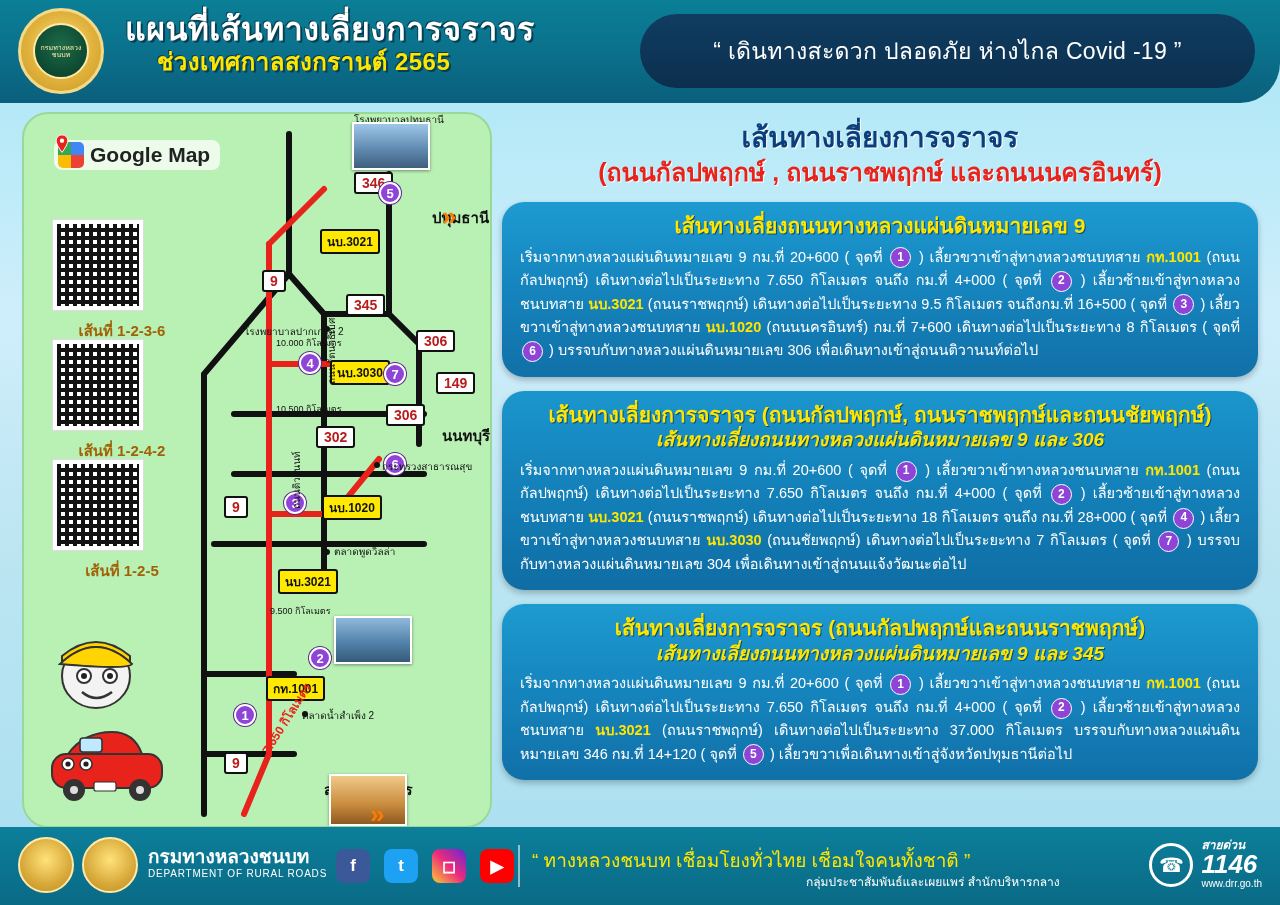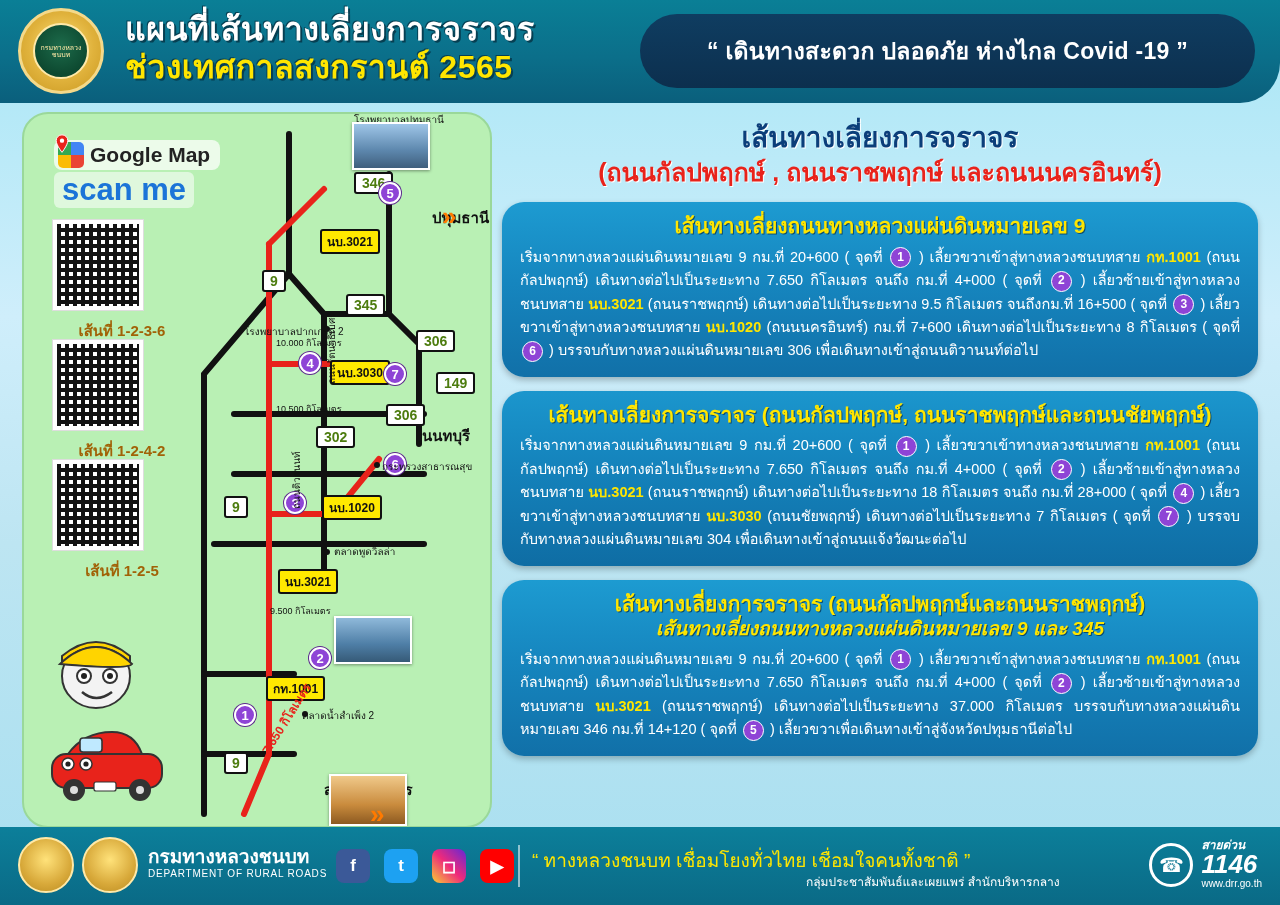--- a/index.html
+++ b/index.html
@@ -29,30 +29,30 @@
     color:#ffeaa7;font-size:7px;line-height:1.05;text-align:center;
     display:flex;align-items:center;justify-content:center;padding:3px;
   }
   .title-block{position:absolute;left:125px;top:9px;}
   .title-1{
     font-size:32px;font-weight:bold;color:#ffffff;letter-spacing:.5px;
     text-shadow:2px 2px 0 #063f52, -1px -1px 0 #063f52;
     line-height:1.25;white-space:nowrap;
   }
   .title-2{
-    font-size:32px;font-weight:bold;color:#ffe600;letter-spacing:.5px;
+    font-size:24px;font-weight:bold;color:#ffe600;letter-spacing:.5px;
     text-shadow:2px 2px 0 #063f52, -1px -1px 0 #063f52;
-    line-height:1.25;white-space:nowrap;margin-top:-2px;
+    line-height:1.25;white-space:nowrap;margin-top:-2px;margin-left:32px;
   }
   .header-pill{
     position:absolute;left:640px;top:14px;width:615px;height:74px;
     background:linear-gradient(180deg,#0f3d61 0%, #0c2f4e 100%);
     border-radius:37px;display:flex;align-items:center;justify-content:center;
   }
-  .header-pill span{color:#ffffff;font-size:23px;font-weight:bold;letter-spacing:.3px;}
+  .header-pill span{color:#ffffff;font-size:23px;font-weight:normal;letter-spacing:.3px;}
 
   
   .map-panel{
     position:absolute;left:22px;top:112px;width:470px;height:716px;
     background:#b9f0b4;border-radius:26px;border:2px solid #9ad89a;box-sizing:border-box;
     overflow:hidden;
   }
   .gmap-badge{
     position:absolute;left:30px;top:26px;display:flex;align-items:center;gap:6px;
     background:rgba(255,255,255,.72);border-radius:8px;padding:2px 10px 2px 4px;
@@ -83,21 +83,21 @@
   .qr3{left:28px;top:345px;}
   .qrcap{position:absolute;left:38px;width:120px;text-align:center;font-size:15px;color:#a16207;font-weight:bold;}
   .qrcap1{top:205px;} .qrcap2{top:325px;} .qrcap3{top:445px;}
 
   
   .map-canvas{position:absolute;left:150px;top:0;width:320px;height:716px;}
   .mapsvg{position:absolute;left:0;top:0;}
 
   .rd-shield{
     position:absolute;background:#ffffff;border:2px solid #111;border-radius:3px;
-    font-size:14px;font-weight:bold;color:#4d7c0f;text-align:center;padding:1px 6px;box-sizing:border-box;
+    font-size:14px;font-weight:bold;color:#b91c1c;text-align:center;padding:1px 6px;box-sizing:border-box;
   }
   .rd-yellow{
     position:absolute;background:#ffe900;border:2px solid #111;border-radius:3px;
     font-size:12px;font-weight:bold;color:#111;text-align:center;padding:1px 5px;box-sizing:border-box;
   }
   .node{
     position:absolute;width:22px;height:22px;border-radius:50%;
     background:#8e44d6;border:2px solid #fff;box-sizing:border-box;
     color:#fff;font-size:13px;font-weight:bold;display:flex;align-items:center;justify-content:center;
     box-shadow:0 0 0 1px #5b2a8c;
@@ -204,21 +204,20 @@
 <div class="map-panel">
 
   <div class="gmap-badge">
     <div class="gmap-icon"></div>
     <div class="gmap-label">Google Map</div>
   </div>
   <svg class="pin" viewBox="0 0 24 24">
     <path d="M12 1c-4 0-7 3-7 7 0 5 7 14 7 14s7-9 7-14c0-4-3-7-7-7z" fill="#e8231b" stroke="#fff" stroke-width="1.2"></path>
     <circle cx="12" cy="8" r="2.6" fill="#fff"></circle>
   </svg>
-  <div class="scanme">scan me</div>
 
   <div class="qr qr1">
       <div class="qrimg"></div>
     </div>
   <div class="qrcap qrcap1">เส้นที่ 1-2-3-6</div>
   <div class="qr qr2">
       <div class="qrimg"></div>
     </div>
   <div class="qrcap qrcap2">เส้นที่ 1-2-4-2</div>
   <div class="qr qr3">
@@ -296,21 +295,21 @@
 
     <div class="node" style="left:60px;top:590px;">1</div>
     <div class="node" style="left:135px;top:533px;">2</div>
     <div class="node" style="left:110px;top:378px;">3</div>
     <div class="node" style="left:125px;top:238px;">4</div>
     <div class="node" style="left:205px;top:68px;">5</div>
     <div class="node" style="left:210px;top:339px;">6</div>
     <div class="node" style="left:210px;top:249px;">7</div>
 
     <div class="maplabel" style="left:258px;top:92px;">ปทุมธานี</div>
-    <div class="maplabel" style="left:248px;top:310px;">นนทบุรี</div>
+    <div class="maplabel" style="left:248px;top:310px;padding-left:20px;">นนทบุรี</div>
     <div class="maplabel" style="left:150px;top:664px;">สมุทรปราการ</div>
     <div class="maplabel sm" style="left:180px;top:-2px;">โรงพยาบาลปทุมธานี</div>
     <div class="maplabel sm" style="left:70px;top:210px;">โรงพยาบาลปากเกร็ด 2</div>
     <div class="maplabel sm" style="left:208px;top:345px;">กระทรวงสาธารณสุข</div>
     <div class="maplabel sm" style="left:160px;top:430px;">ตลาดพูดวิลล่า</div>
     <div class="maplabel sm" style="left:128px;top:594px;">ตลาดน้ำสำเพ็ง 2</div>
     <div class="maplabel sm" style="left:150px;top:270px;transform:rotate(-90deg);transform-origin:left top;">ถนนรัตนาธิเบศร์</div>
     <div class="maplabel sm" style="left:115px;top:395px;transform:rotate(-90deg);transform-origin:left top;">ถนนติวานนท์</div>
 
     <div class="dot" style="left:150px;top:212px;"></div>
@@ -337,20 +336,21 @@
   <div class="right-title1">เส้นทางเลี่ยงการจราจร</div>
   <div class="right-title2">(ถนนกัลปพฤกษ์ , ถนนราชพฤกษ์ และถนนนครอินทร์)</div>
 
   <div class="card">
     <div class="card-h1">เส้นทางเลี่ยงถนนทางหลวงแผ่นดินหมายเลข 9</div>
     <div class="card-body">เริ่มจากทางหลวงแผ่นดินหมายเลข 9 กม.ที่ 20+600 ( จุดที่ <b class="pnum">1</b> )  เลี้ยวขวาเข้าสู่ทางหลวงชนบทสาย <span class="hl">กท.1001</span> (ถนนกัลปพฤกษ์) เดินทางต่อไปเป็นระยะทาง 7.650 กิโลเมตร จนถึง กม.ที่ 4+000 ( จุดที่ <b class="pnum">2</b> )  เลี้ยวซ้ายเข้าสู่ทางหลวงชนบทสาย <span class="hl">นบ.3021</span> (ถนนราชพฤกษ์) เดินทางต่อไปเป็นระยะทาง 9.5 กิโลเมตร จนถึงกม.ที่ 16+500 ( จุดที่ <b class="pnum">3</b> )  เลี้ยวขวาเข้าสู่ทางหลวงชนบทสาย <span class="hl">นบ.1020</span> (ถนนนครอินทร์) กม.ที่ 7+600 เดินทางต่อไปเป็นระยะทาง 8 กิโลเมตร ( จุดที่ <b class="pnum">6</b> )  บรรจบกับทางหลวงแผ่นดินหมายเลข 306 เพื่อเดินทางเข้าสู่ถนนติวานนท์ต่อไป</div>
   </div>
 
   <div class="card alt">
     <div class="card-h1">เส้นทางเลี่ยงการจราจร (ถนนกัลปพฤกษ์, ถนนราชพฤกษ์และถนนชัยพฤกษ์)</div>
+    <div class="card-h2">เส้นทางเลี่ยงถนนทางหลวงแผ่นดินหมายเลข 9 และ 306</div>
     <div class="card-body">เริ่มจากทางหลวงแผ่นดินหมายเลข 9 กม.ที่ 20+600 ( จุดที่ <b class="pnum">1</b> )  เลี้ยวขวาเข้าทางหลวงชนบทสาย <span class="hl">กท.1001</span> (ถนนกัลปพฤกษ์) เดินทางต่อไปเป็นระยะทาง 7.650 กิโลเมตร จนถึง กม.ที่ 4+000 ( จุดที่ <b class="pnum">2</b> )  เลี้ยวซ้ายเข้าสู่ทางหลวงชนบทสาย <span class="hl">นบ.3021</span> (ถนนราชพฤกษ์) เดินทางต่อไปเป็นระยะทาง 18 กิโลเมตร จนถึง กม.ที่ 28+000 ( จุดที่ <b class="pnum">4</b> )  เลี้ยวขวาเข้าสู่ทางหลวงชนบทสาย <span class="hl">นบ.3030</span> (ถนนชัยพฤกษ์) เดินทางต่อไปเป็นระยะทาง 7 กิโลเมตร ( จุดที่ <b class="pnum">7</b> )  บรรจบกับทางหลวงแผ่นดินหมายเลข 304 เพื่อเดินทางเข้าสู่ถนนแจ้งวัฒนะต่อไป</div>
   </div>
 
   <div class="card">
     <div class="card-h1">เส้นทางเลี่ยงการจราจร (ถนนกัลปพฤกษ์และถนนราชพฤกษ์)</div>
     <div class="card-h2">เส้นทางเลี่ยงถนนทางหลวงแผ่นดินหมายเลข 9 และ 345</div>
     <div class="card-body">เริ่มจากทางหลวงแผ่นดินหมายเลข 9 กม.ที่ 20+600 ( จุดที่ <b class="pnum">1</b> )  เลี้ยวขวาเข้าสู่ทางหลวงชนบทสาย <span class="hl">กท.1001</span> (ถนนกัลปพฤกษ์) เดินทางต่อไปเป็นระยะทาง 7.650 กิโลเมตร จนถึง กม.ที่ 4+000 ( จุดที่ <b class="pnum">2</b> )  เลี้ยวซ้ายเข้าสู่ทางหลวงชนบทสาย <span class="hl">นบ.3021</span> (ถนนราชพฤกษ์) เดินทางต่อไปเป็นระยะทาง 37.000 กิโลเมตร บรรจบกับทางหลวงแผ่นดินหมายเลข 346 กม.ที่ 14+120 ( จุดที่ <b class="pnum">5</b> )  เลี้ยวขวาเพื่อเดินทางเข้าสู่จังหวัดปทุมธานีต่อไป</div>
   </div>
 </div>
 

